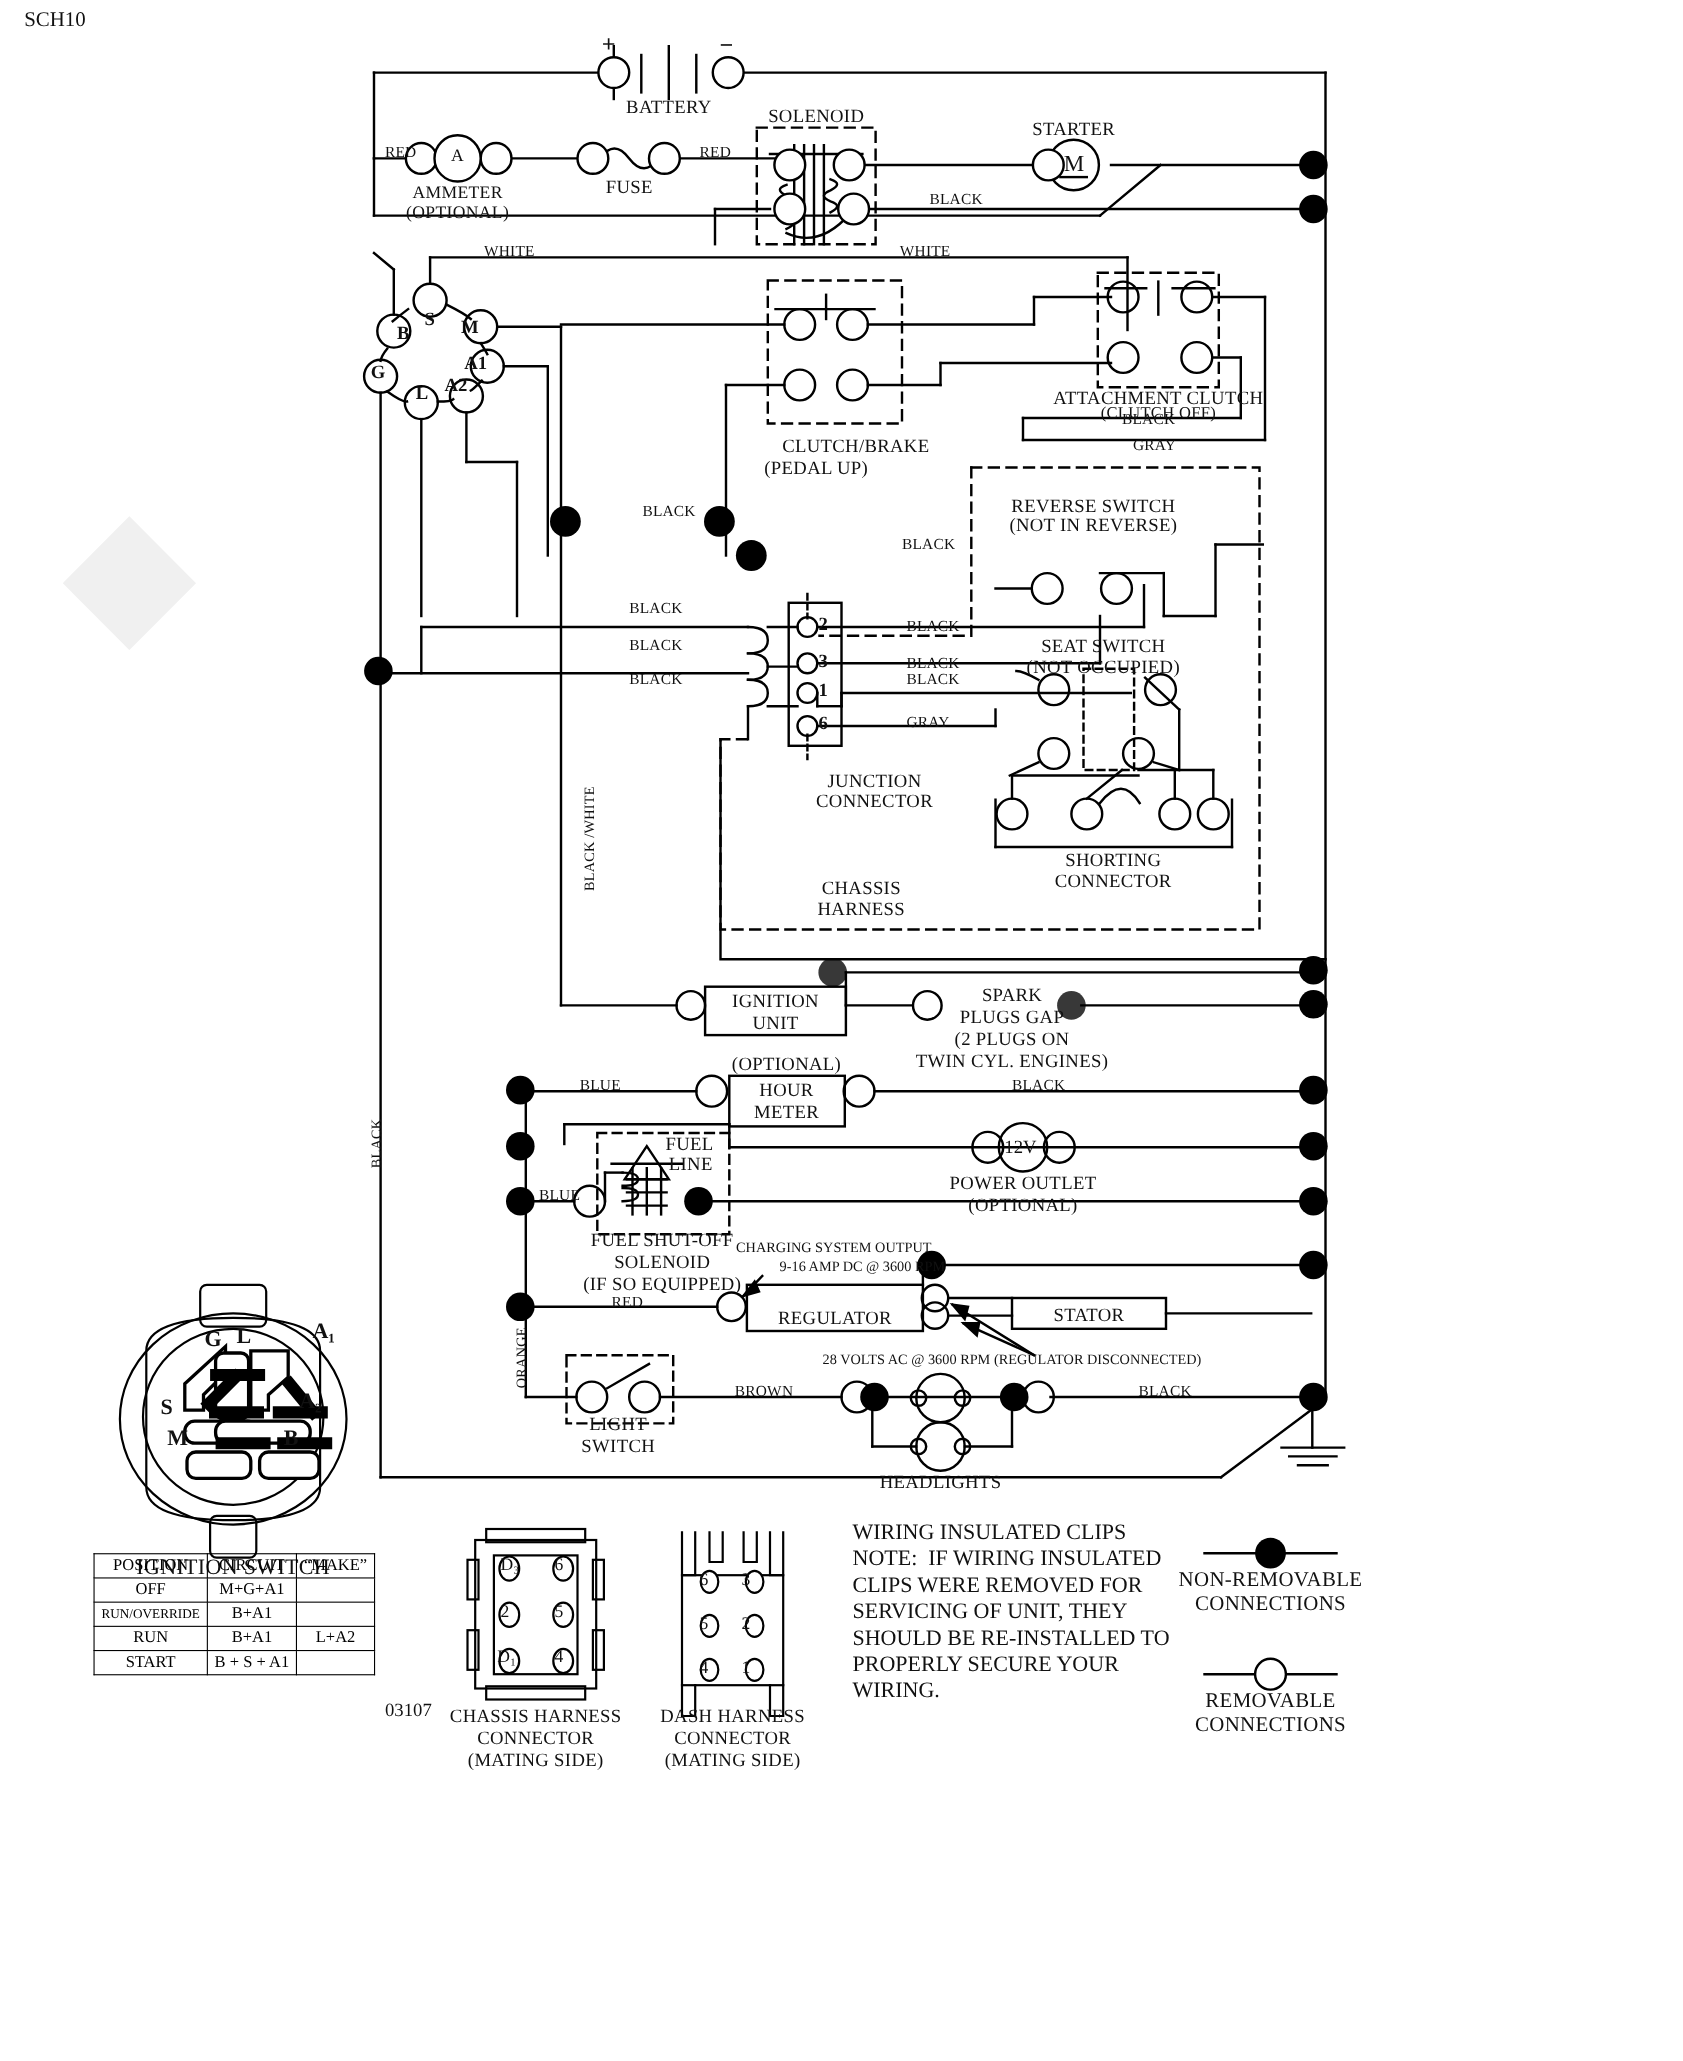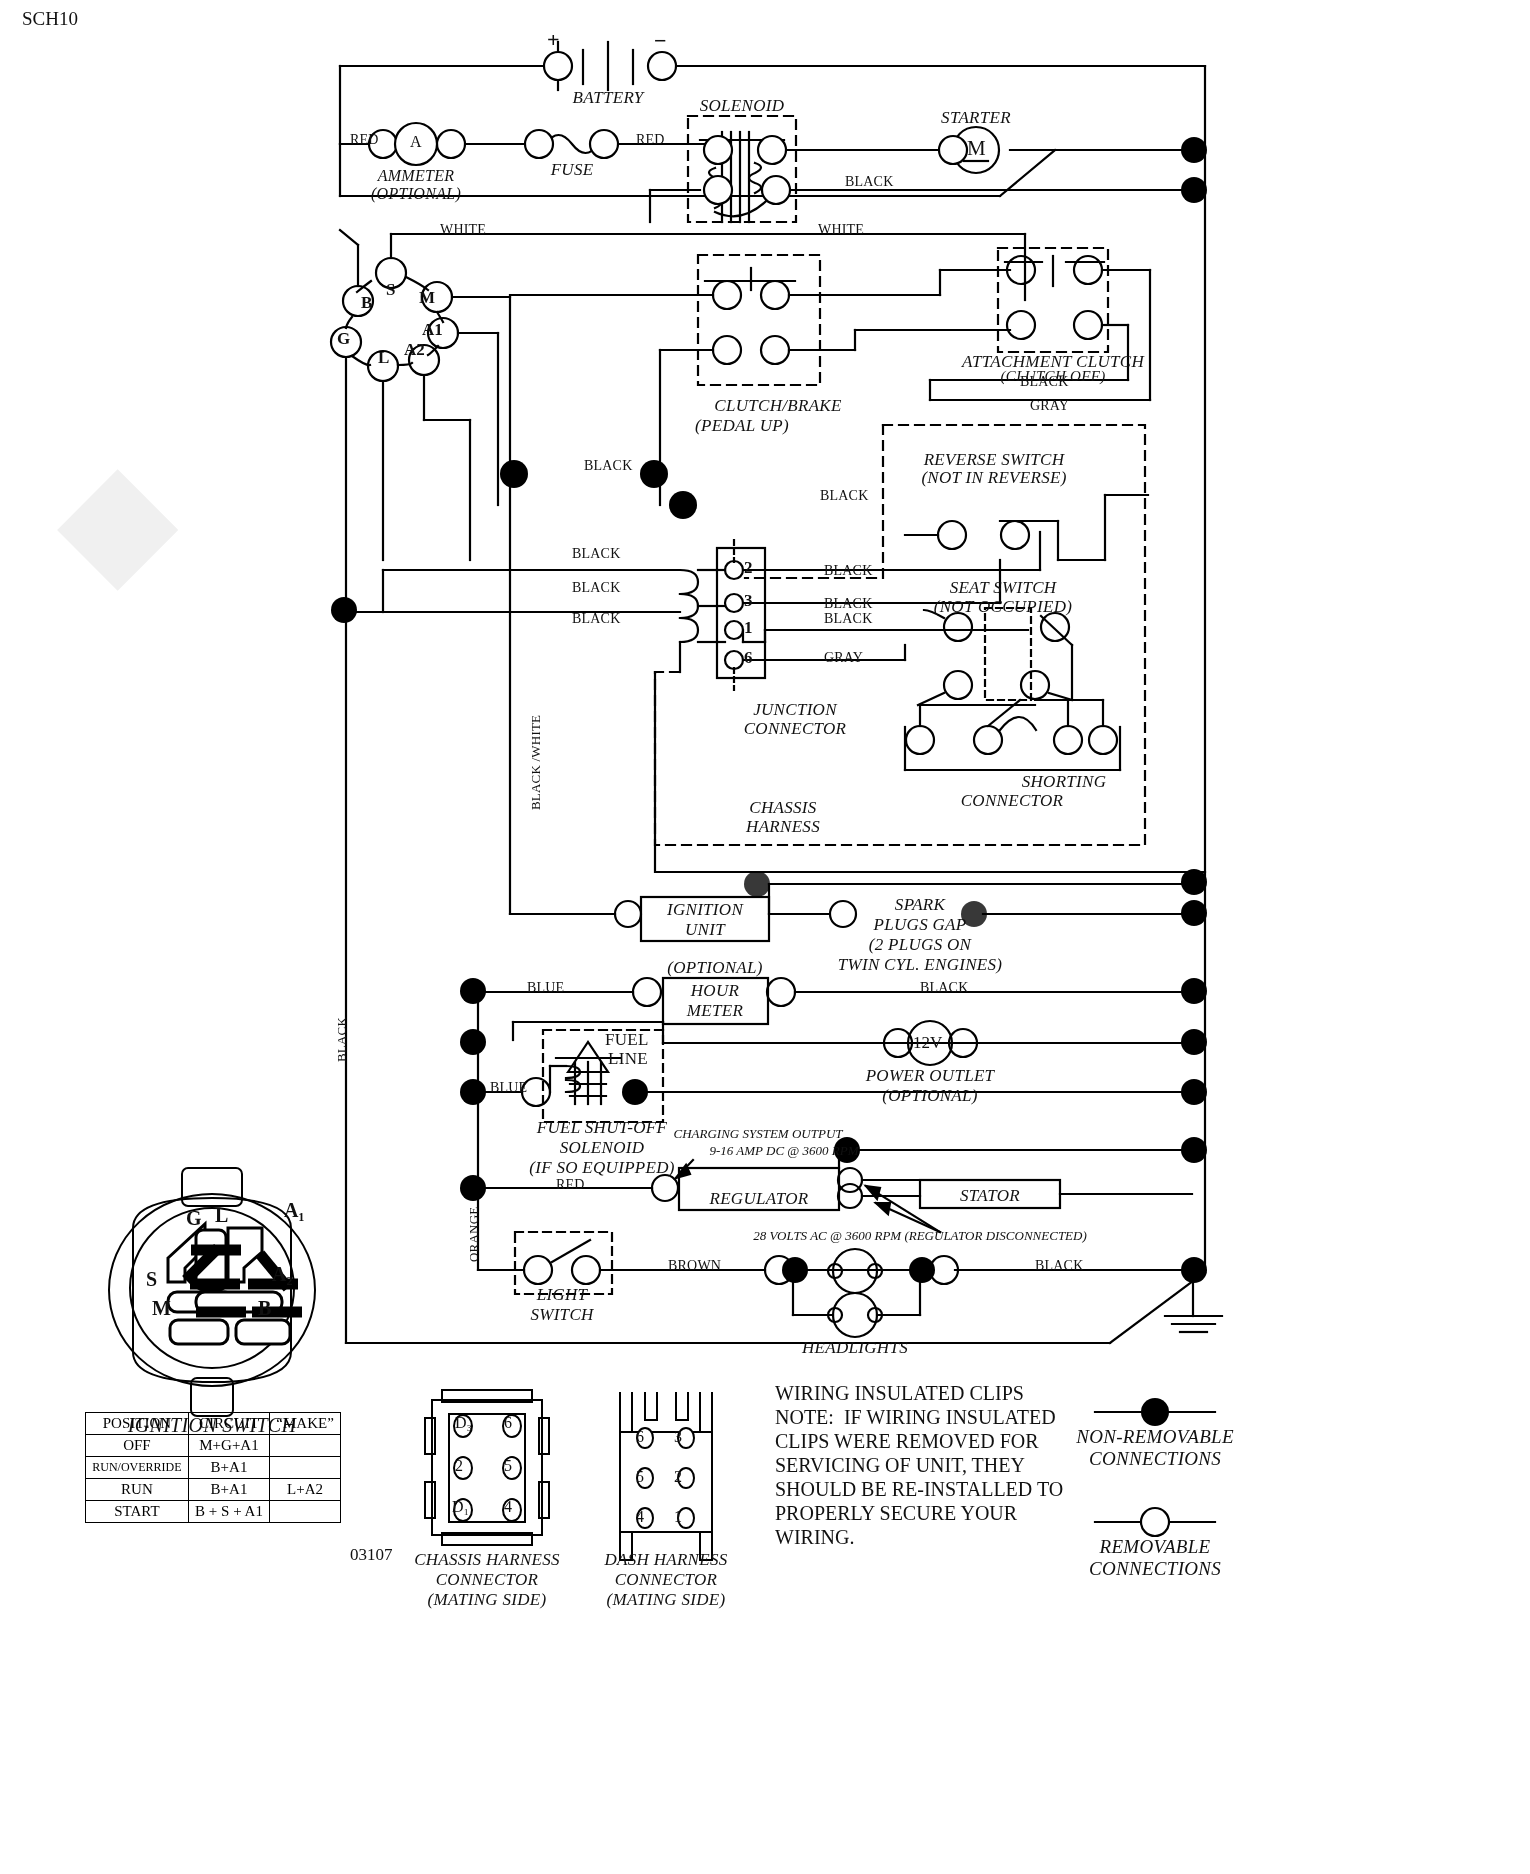--- a/index.html
+++ b/index.html
@@ -5,21 +5,21 @@
   html,body{margin:0;padding:0;background:#fff;}
   body{width:1530px;height:1874px;position:relative;
        font-family:"Liberation Serif", serif; color:#000;}
   #root{position:absolute;left:0;top:0;width:1530px;height:1874px;overflow:hidden;background:#fff;}
   svg#sch{position:absolute;left:0;top:0;width:1530px;height:1874px;}
   .lbl{position:absolute;font-family:"Liberation Serif",serif;color:#111;white-space:pre;}
   .cap{font-size:17px;letter-spacing:.3px;text-align:center;}
   .wire{font-size:14px;letter-spacing:.2px;}
   .small{font-size:13px;}
   .big{font-size:19px;}
-  .ctr{transform:translateX(-50%);text-align:left;font-style:italic;}
+  .ctr{transform:translateX(-50%);text-align:left;}
   .vert{transform:rotate(-90deg);transform-origin:left top;}
   table.sw{position:absolute;border-collapse:collapse;font-family:"Liberation Serif",serif;}
   table.sw td,table.sw th{border:1.4px solid #000;padding:2px 6px;font-size:15px;text-align:center;font-weight:normal;}
   .wm{position:absolute;color:#f0f0f0;font-size:150px;font-weight:bold;
       font-family:"Liberation Serif",serif;user-select:none;}
 </style>
 </head>
 <body>
 
 <div id="root">
@@ -467,21 +467,21 @@
   <div class="lbl" style="left:744px;top:591px;font-size:17px;font-weight:bold;">3</div>
   <div class="lbl" style="left:744px;top:618px;font-size:17px;font-weight:bold;">1</div>
   <div class="lbl" style="left:744px;top:648px;font-size:17px;font-weight:bold;">6</div>
 
   <div class="lbl cap ctr" style="left:1003px;top:578px;">SEAT SWITCH</div>
   <div class="lbl cap ctr" style="left:1003px;top:597px;">(NOT OCCUPIED)</div>
 
   <div class="lbl cap ctr" style="left:795px;top:700px;">JUNCTION</div>
   <div class="lbl cap ctr" style="left:795px;top:719px;">CONNECTOR</div>
 
-  <div class="lbl cap ctr" style="left:1064px;top:772px;">SHORTING</div>
+  <div class="lbl cap ctr" style="left:1012px;top:772px;">SHORTING</div>
   <div class="lbl cap ctr" style="left:1012px;top:791px;">CONNECTOR</div>
 
   <div class="lbl cap ctr" style="left:783px;top:798px;">CHASSIS</div>
   <div class="lbl cap ctr" style="left:783px;top:817px;">HARNESS</div>
 
   <div class="lbl wire vert" style="left:528px;top:810px;font-size:13px;">BLACK /WHITE</div>
   <div class="lbl wire vert" style="left:334px;top:1062px;font-size:13px;">BLACK</div>
   <div class="lbl wire vert" style="left:466px;top:1262px;font-size:13px;">ORANGE</div>
 
   <div class="lbl cap ctr" style="left:705px;top:900px;">IGNITION</div>

